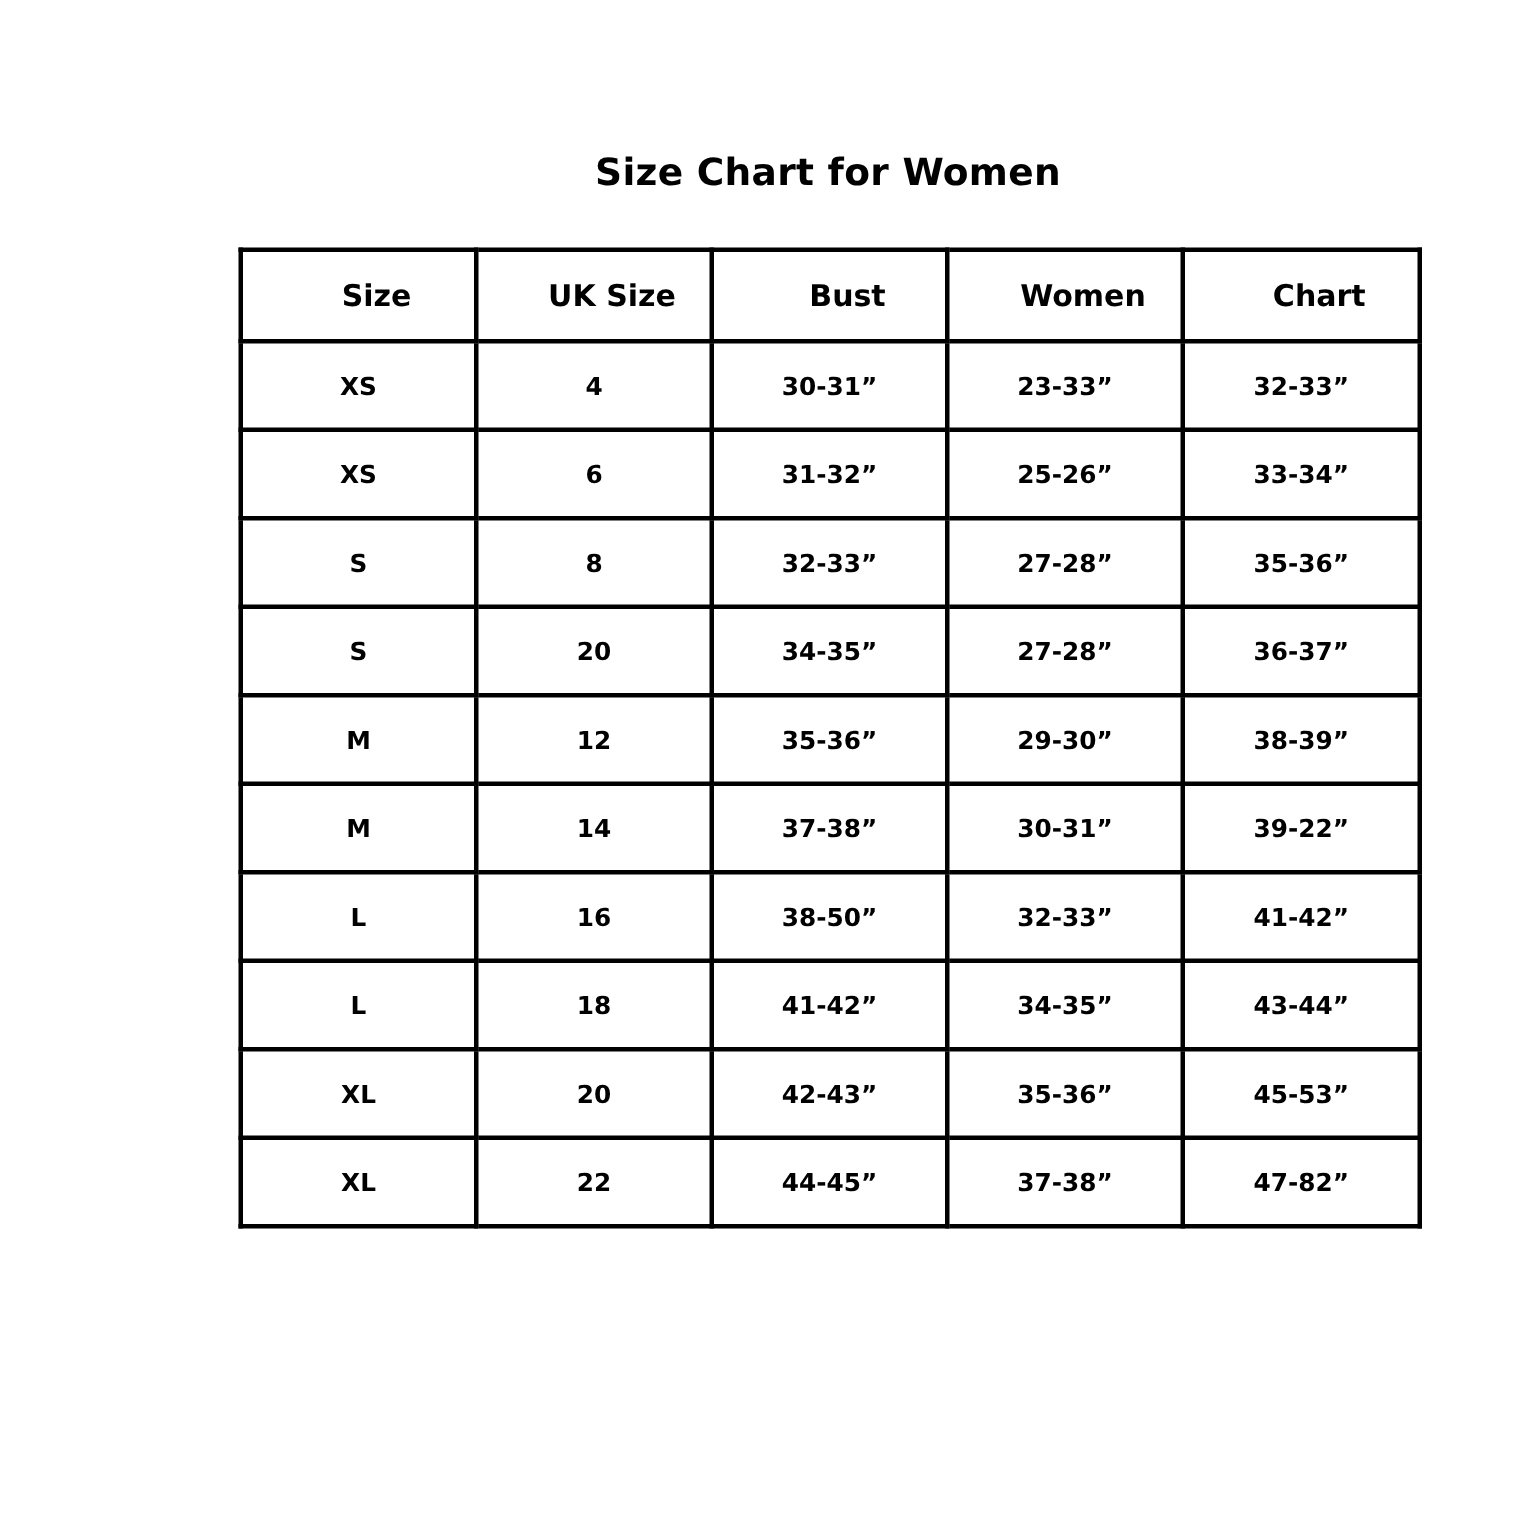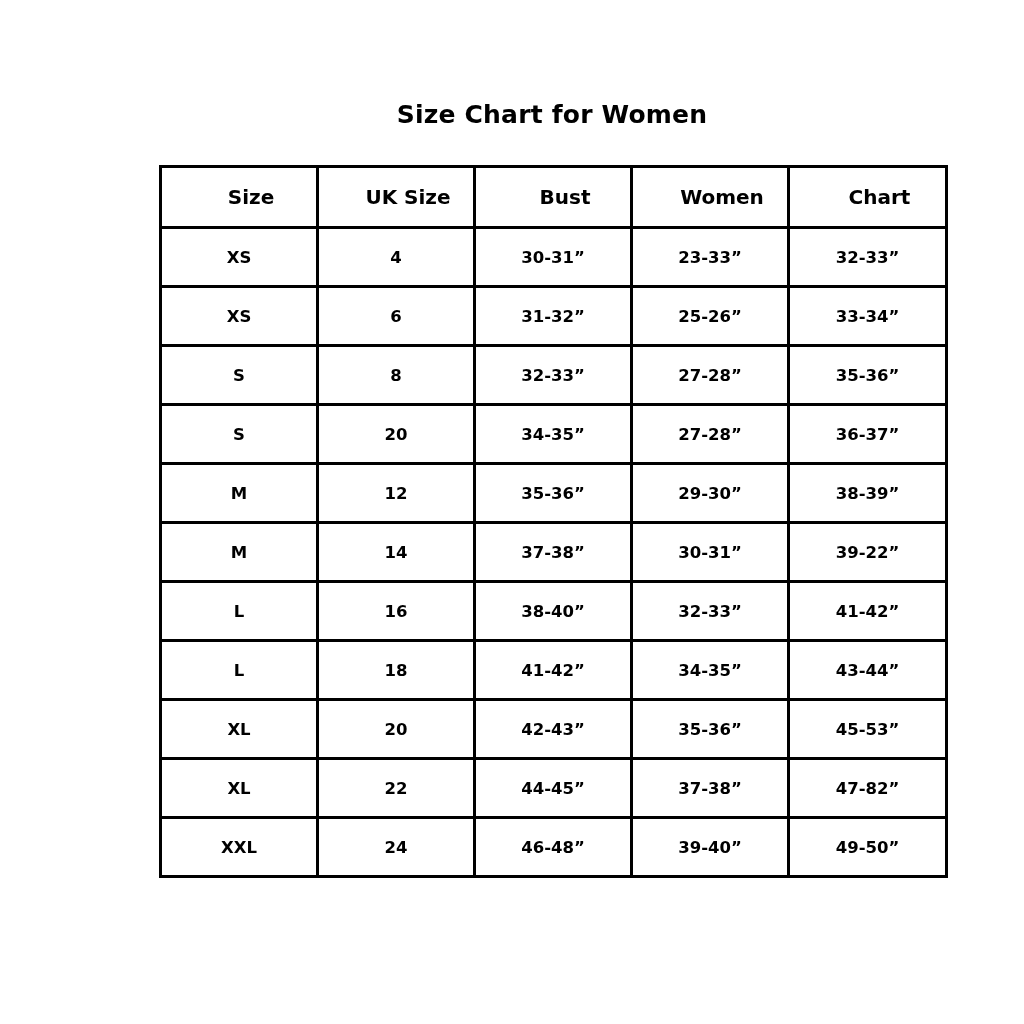--- a/index.html
+++ b/index.html
@@ -128,21 +128,21 @@
         <tr>
           <td>M</td>
           <td>14</td>
           <td>37-38”</td>
           <td>30-31”</td>
           <td>39-22”</td>
         </tr>
         <tr>
           <td>L</td>
           <td>16</td>
-          <td>38-40”</td>
+          <td>38-50”</td>
           <td>32-33”</td>
           <td>41-42”</td>
         </tr>
         <tr>
           <td>L</td>
           <td>18</td>
           <td>41-42”</td>
           <td>34-35”</td>
           <td>43-44”</td>
         </tr>
@@ -153,24 +153,17 @@
           <td>35-36”</td>
           <td>45-53”</td>
         </tr>
         <tr>
           <td>XL</td>
           <td>22</td>
           <td>44-45”</td>
           <td>37-38”</td>
           <td>47-82”</td>
         </tr>
-        <tr>
-          <td>XXL</td>
-          <td>24</td>
-          <td>46-48”</td>
-          <td>39-40”</td>
-          <td>49-50”</td>
-        </tr>
       </tbody>
     </table>
   </div>
 
 </div>
 
 </body></html>

